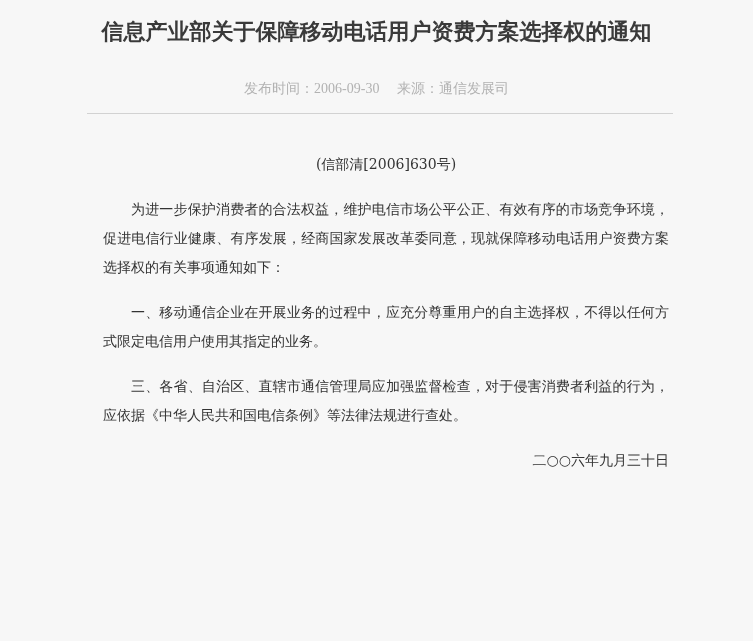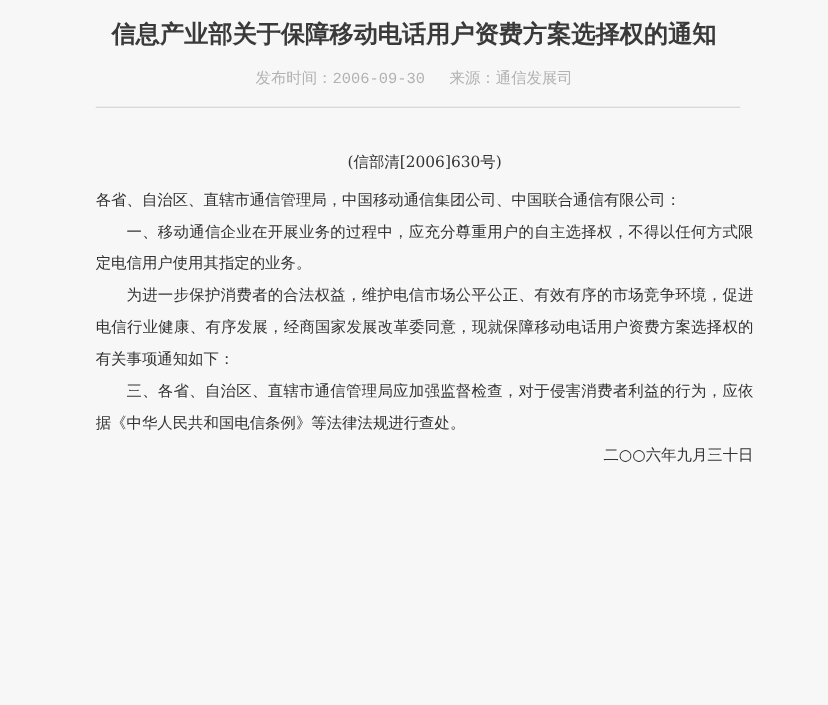--- a/index.html
+++ b/index.html
@@ -18,23 +18,23 @@
     margin: 0;
     padding-top: 16px;
     text-align: center;
     font-family: "DejaVu Sans", sans-serif;
     font-size: 22px;
     line-height: 32px;
     font-weight: bold;
     color: #3a3a3a;
   }
   .meta {
-    margin-top: 17px;
+    margin-top: 33px;
     text-align: center;
-    font-family: Liberation Mono, monospace;
+    font-family: Liberation Serif, serif;
     font-size: 14px;
     line-height: 15px;
     color: #b2b2b2;
   }
   .meta .src {
     margin-left: 14px;
   }
   .divider {
     margin: 17px 0 0 87px;
     width: 586px;
@@ -45,21 +45,21 @@
     margin-left: 87px;
     margin-top: 36px;
     width: 598px;
     font-family: "DejaVu Serif", serif;
     font-size: 14px;
     line-height: 29px;
     color: #333333;
     text-align: justify;
   }
   .content p {
-    margin: 0;
+    margin: 16px;
   }
   .doc-number {
     text-align: center;
     margin-bottom: 5px !important;
   }
   .salutation {
     text-indent: 0;
   }
   .para {
     text-indent: 2em;
@@ -79,25 +79,24 @@
   <div class="meta">
     <span>发布时间：</span><span>2006-09-30</span>
     <span class="src">来源：</span><span>通信发展司</span>
   </div>
 
   <div class="divider"></div>
 
   <div class="content">
     <p class="doc-number">(信部清[2006]630号)</p>
 
-    <p class="salutation">各省、自治区、直辖市通信管理局，中国移动通信集团公司、中国联合通信有限公司：</p>
+
+    <p class="para">为进一步保护消费者的合法权益，维护电信市场公平公正、有效有序的市场竞争环境，促进电信行业健康、有序发展，经商国家发展改革委同意，现就保障移动电话用户资费方案选择权的有关事项通知如下：</p>
 
     <p class="para">一、移动通信企业在开展业务的过程中，应充分尊重用户的自主选择权，不得以任何方式限定电信用户使用其指定的业务。</p>
-
-    <p class="para">为进一步保护消费者的合法权益，维护电信市场公平公正、有效有序的市场竞争环境，促进电信行业健康、有序发展，经商国家发展改革委同意，现就保障移动电话用户资费方案选择权的有关事项通知如下：</p>
 
 
     <p class="para">三、各省、自治区、直辖市通信管理局应加强监督检查，对于侵害消费者利益的行为，应依据《中华人民共和国电信条例》等法律法规进行查处。</p>
 
 
 
     <p class="sign-date">二○○六年九月三十日</p>
   </div>
 
 </div>

